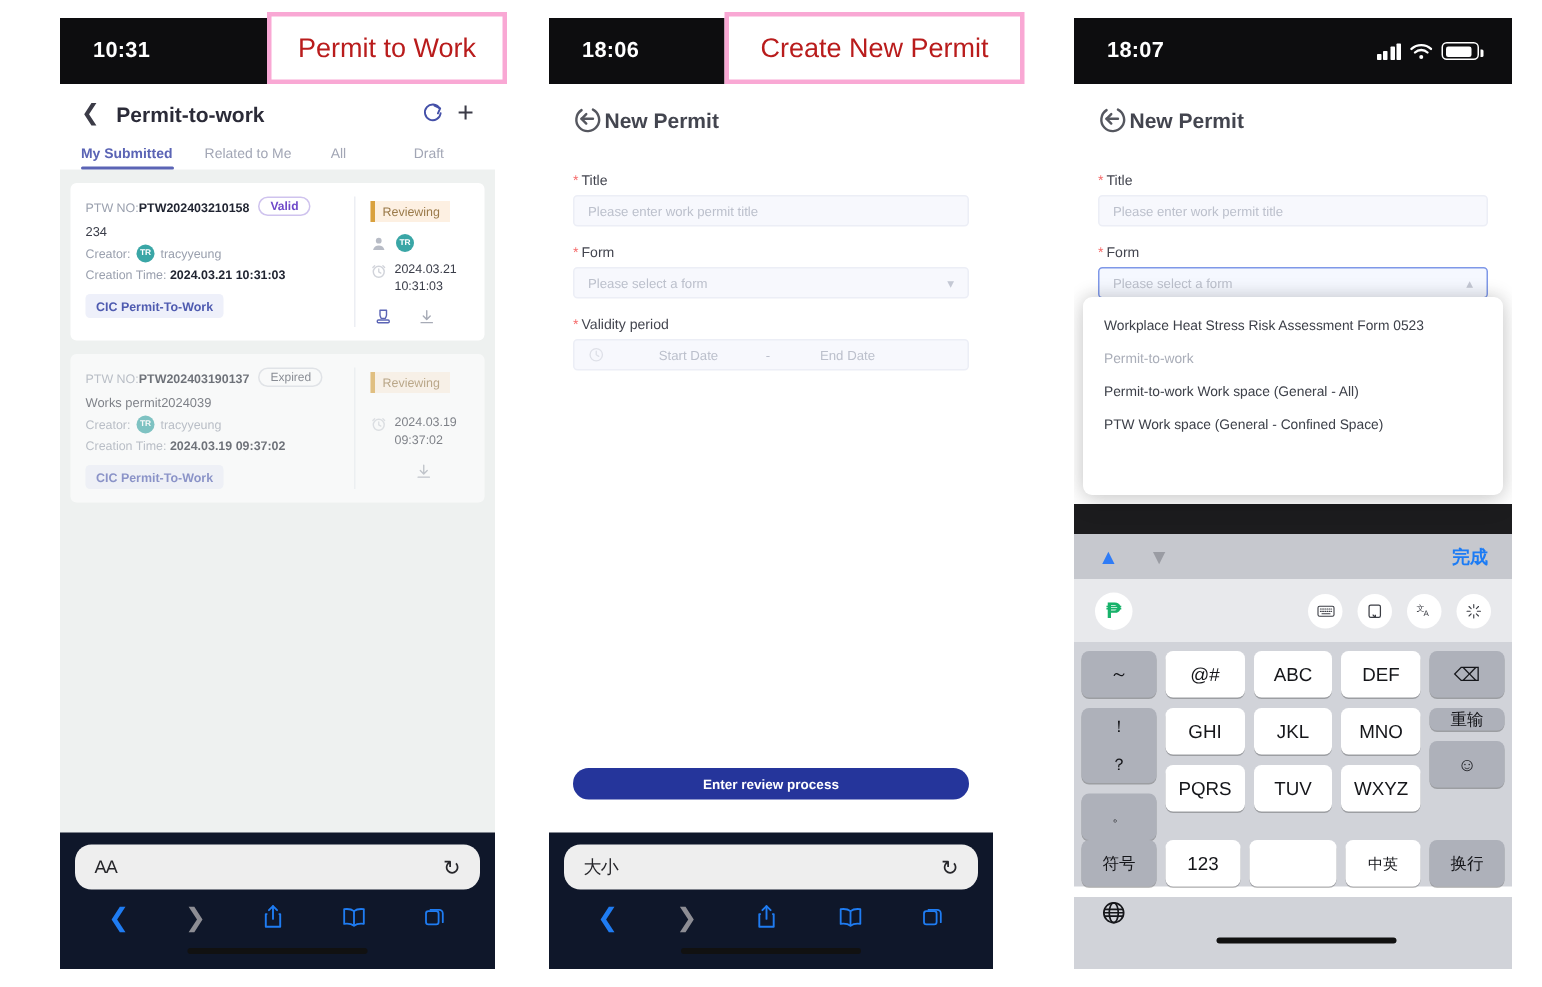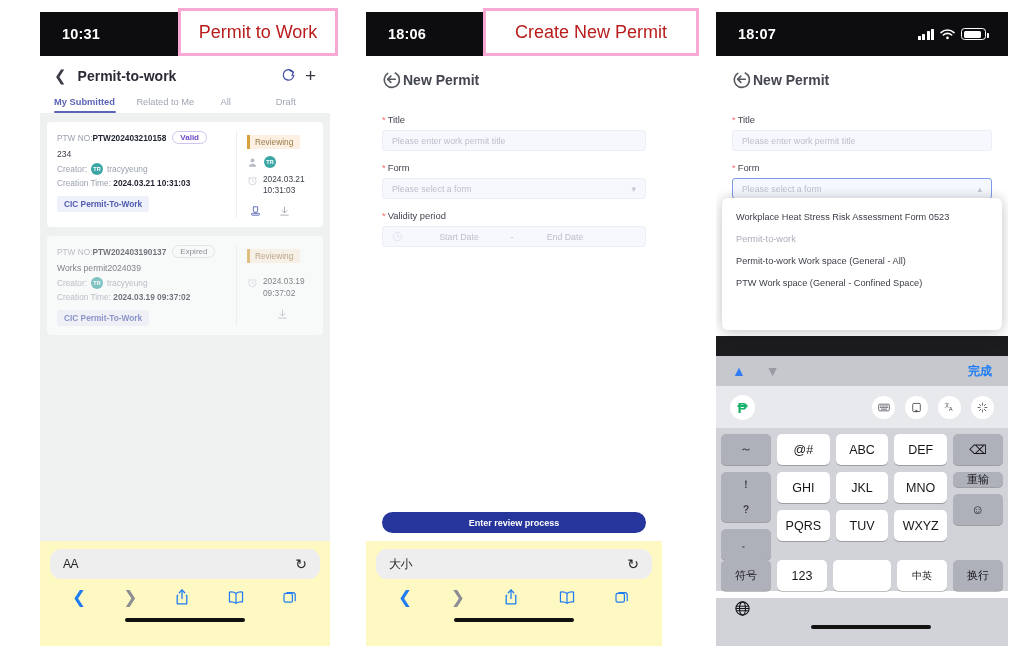--- a/index.html
+++ b/index.html
@@ -71,21 +71,21 @@
   .card-time { font-size:8.3px; color:#9aa0ae; }
   .card-time b { color:#1f2330; }
   .tag { display:inline-block; margin-top:8px; background:#eef0fa; color:#4f5bb0; font-size:8.3px; padding:3px 7px; border-radius:3px; font-weight:bold; }
   .rev-badge { background:#fdf0e2; color:#9a7a4a; font-size:8.3px; padding:2px 7px 2px 5px; border-left:3px solid #d9a13e; display:inline-block; }
   .cr-icons { display:flex; align-items:center; gap:6px; margin-top:7px; }
   .cr-time { display:flex; align-items:flex-start; gap:5px; margin-top:6px; font-size:8.3px; color:#3a3d49; line-height:1.35; }
   .clock-ico { width:11px; height:11px; flex:0 0 11px; margin-top:1px; opacity:.45; }
   .cr-bottom { display:flex; align-items:center; gap:16px; margin-top:9px; padding-left:2px; }
 
   
-  .safari { position:absolute; left:0; right:0; bottom:0; background:#fef9c3; padding: 8px 10px 17px 10px; }
+  .safari { position:absolute; left:0; right:0; bottom:0; background:#0f172a; padding: 8px 10px 3px 10px; }
   .safari-url { background:#eeeeee; border-radius:11px; height:30px; display:flex; align-items:center; justify-content:space-between; padding: 0 13px; }
   .safari-url .aa { font-size:12px; color:#26262a; letter-spacing:-.5px; }
   .safari-url .rl { font-size:14px; color:#26262a; }
   .safari-nav { display:flex; align-items:center; justify-content:space-between; padding: 9px 22px 0 22px; color:#1f7cf2; }
   .safari-nav span { font-size:17px; line-height:1; }
   .safari-nav .dim { color:#8d8d94; }
   .home-ind { width: 120px; height: 4px; background:#111; border-radius:3px; margin: 12px auto 7px auto; }
 
   
   #panel2 { left: 366px; top: 12px; width: 296px; height: 634px; }
@@ -534,13 +534,13 @@
             <ellipse cx="9" cy="9" rx="3.2" ry="7" fill="none" stroke="#15161a" stroke-width="1.2"></ellipse>
             <path d="M2.4 6.6h13.2M2.4 11.4h13.2M2 9h14" stroke="#15161a" stroke-width="1.2"></path>
           </svg>
       </span>
       <div class="kb-home"></div>
     </div>
   </div>
 </div>
 
 <div class="callout" style="left:178px; top:8px; width:160px; height:48px; font-size:18px;">Permit to Work</div>
-<div class="callout" style="left:483px; top:8px; width:216px; height:48px; font-size:18px;">Create New Permit</div>
+<div class="callout" style="left:483px; top:8px; width:200px; height:48px; font-size:18px;">Create New Permit</div>
 
 </body></html>

